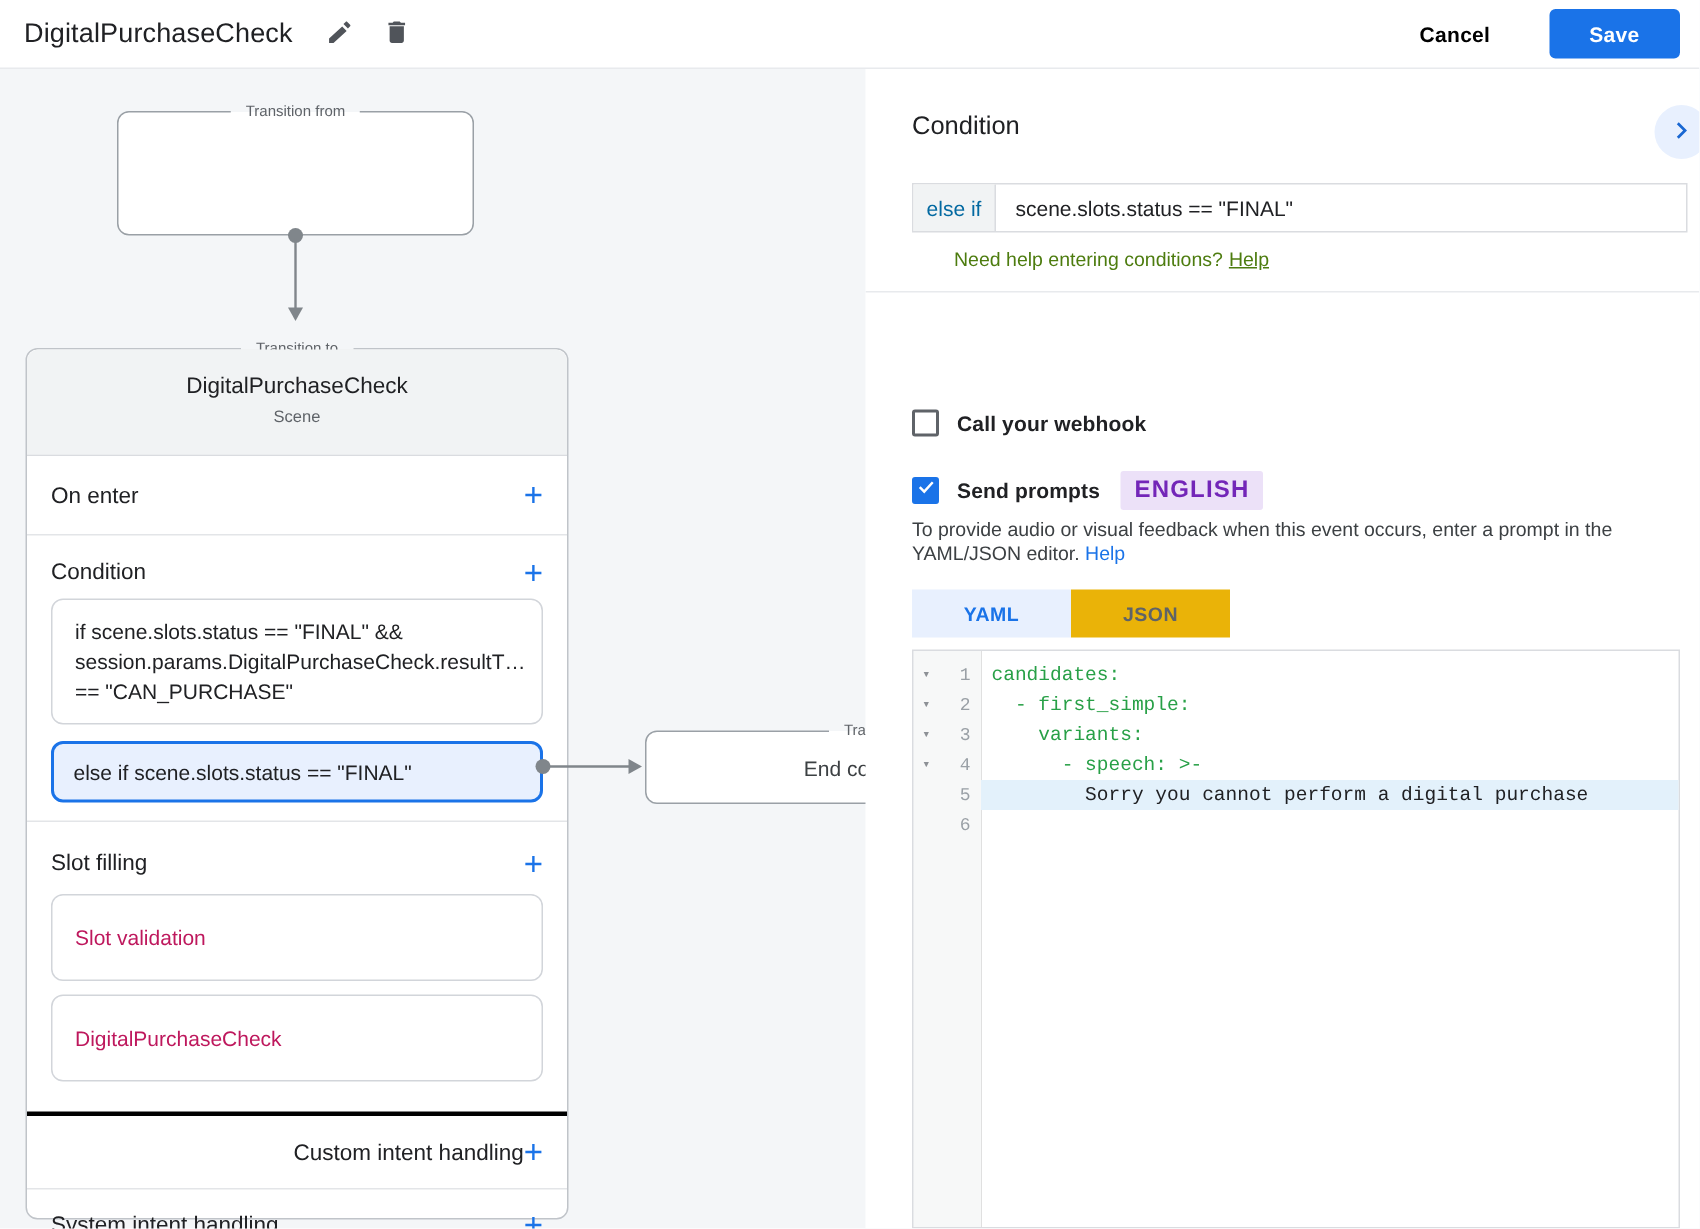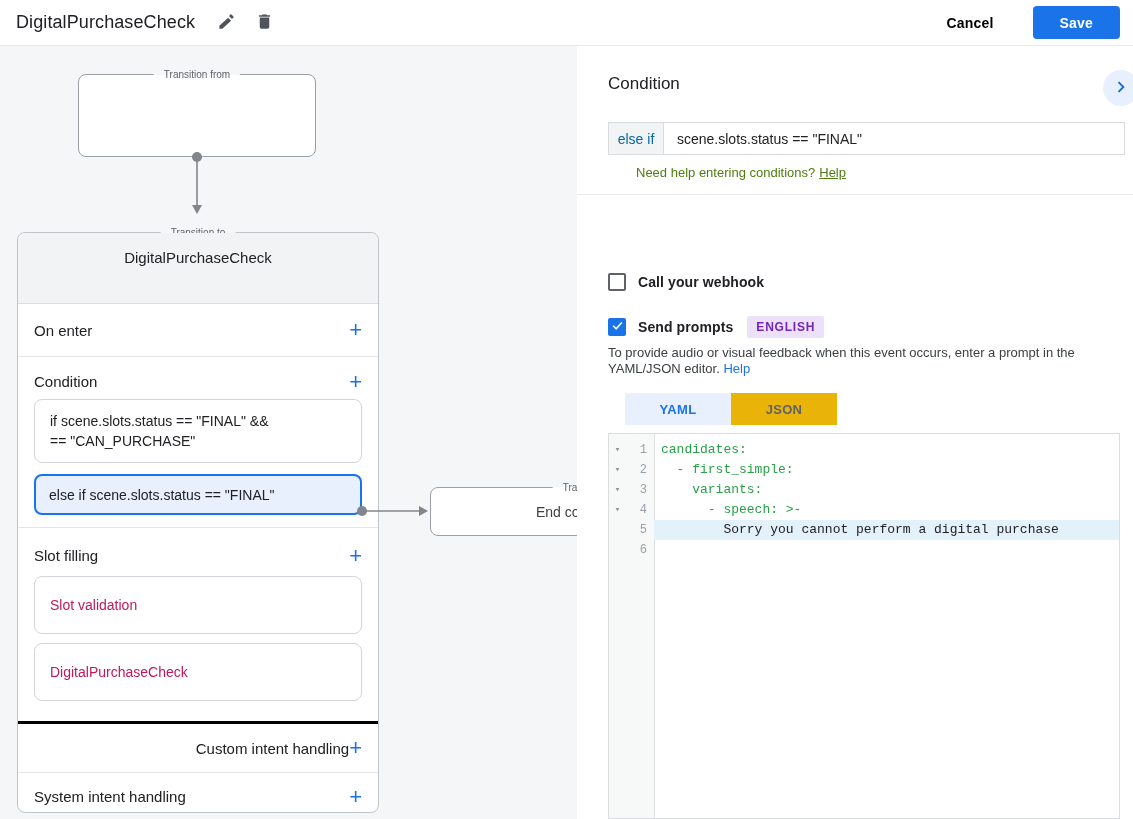--- a/index.html
+++ b/index.html
@@ -73,25 +73,25 @@
   .panel-divider { position:absolute; left:0; top:148px; width:556px; height:1px; background:#e8eaed; }
   .met-heading { position:absolute; left:31px; top:184px; font-size:17px; color:#202124; }
   .check-row { position:absolute; left:31px; display:flex; align-items:center; height:22px; }
   .row-webhook { top:225px; }
   .row-prompts { top:270px; }
   .checkbox { width:18px; height:18px; border:2px solid #5f6368; border-radius:2px; background:#fff;
     flex:none; cursor:pointer; }
   .checkbox.checked { background:#1a73e8; border-color:#1a73e8; display:flex; align-items:center; justify-content:center; }
   .checkbox.checked svg { width:13px; height:13px; fill:none; stroke:#fff; stroke-width:3; }
   .check-label { margin-left:12px; font-size:14px; font-weight:700; color:#202124; letter-spacing:.1px; }
-  .badge { margin-left:14px; background:#ece1f8; color:#7326b8; font-size:12px; font-weight:700;
+  .badge { margin-left:14px; background:#ece1f8; color:#7326b8; font-size:16px; font-weight:700;
     letter-spacing:.8px; padding:4px 9px; border-radius:2px; }
   .hint { position:absolute; left:31px; top:299px; width:522px; font-size:13px; line-height:16px; color:#3c4043; }
   .hint-link { color:#1a73e8; cursor:pointer; }
-  .tabs { position:absolute; left:48px; top:347px; display:flex; }
+  .tabs { position:absolute; left:31px; top:347px; display:flex; }
   .tab { width:106px; height:32px; display:flex; align-items:center; justify-content:center; font-size:13px;
     font-weight:700; letter-spacing:.3px; color:#5f6368; background:#eab308; border:none; cursor:pointer; }
   .tab.active { background:#e8f0fe; color:#1a73e8; }
 
   
   .editor { position:absolute; left:31px; top:387px; width:512px; height:386px; border:1px solid #dadce0;
     background:linear-gradient(to right, #f7f8f8 0 45px, #e0e0e0 45px 46px, #ffffff 46px);
     font-family:"Liberation Mono","DejaVu Sans Mono",monospace; font-size:13px; padding-top:6px; }
   .ed-row { display:flex; height:20px; line-height:20px; }
   .ed-fold { width:17px; text-align:center; color:#8d9196; font-size:9px; flex:none; }
@@ -123,34 +123,36 @@
 <div class="canvas">
 
   <div class="nodebox from-box">
     <span class="legend lg-white">Transition from</span>
   </div>
 
   <div class="scene-card">
     <span class="legend lg-header">Transition to</span>
     <div class="card-header">
       <div class="card-title">DigitalPurchaseCheck</div>
+      <div class="card-sub">Scene</div>
     </div>
 
     <div class="card-row row-onenter">
       <span>On enter</span>
       <button class="plus">+</button>
     </div>
 
     <div class="section sec-condition">
       <div class="section-head">
         <span>Condition</span>
         <button class="plus">+</button>
       </div>
       <div class="inner-box cond-if">
         <div>if scene.slots.status == "FINAL" &amp;&amp;</div>
+        <div>session.params.DigitalPurchaseCheck.resultT…</div>
         <div>== "CAN_PURCHASE"</div>
       </div>
       <div class="cond-else">
         <span>else if scene.slots.status == "FINAL"</span>
       </div>
     </div>
 
     <div class="section sec-slot">
       <div class="section-head slot-head">
         <span>Slot filling</span>

